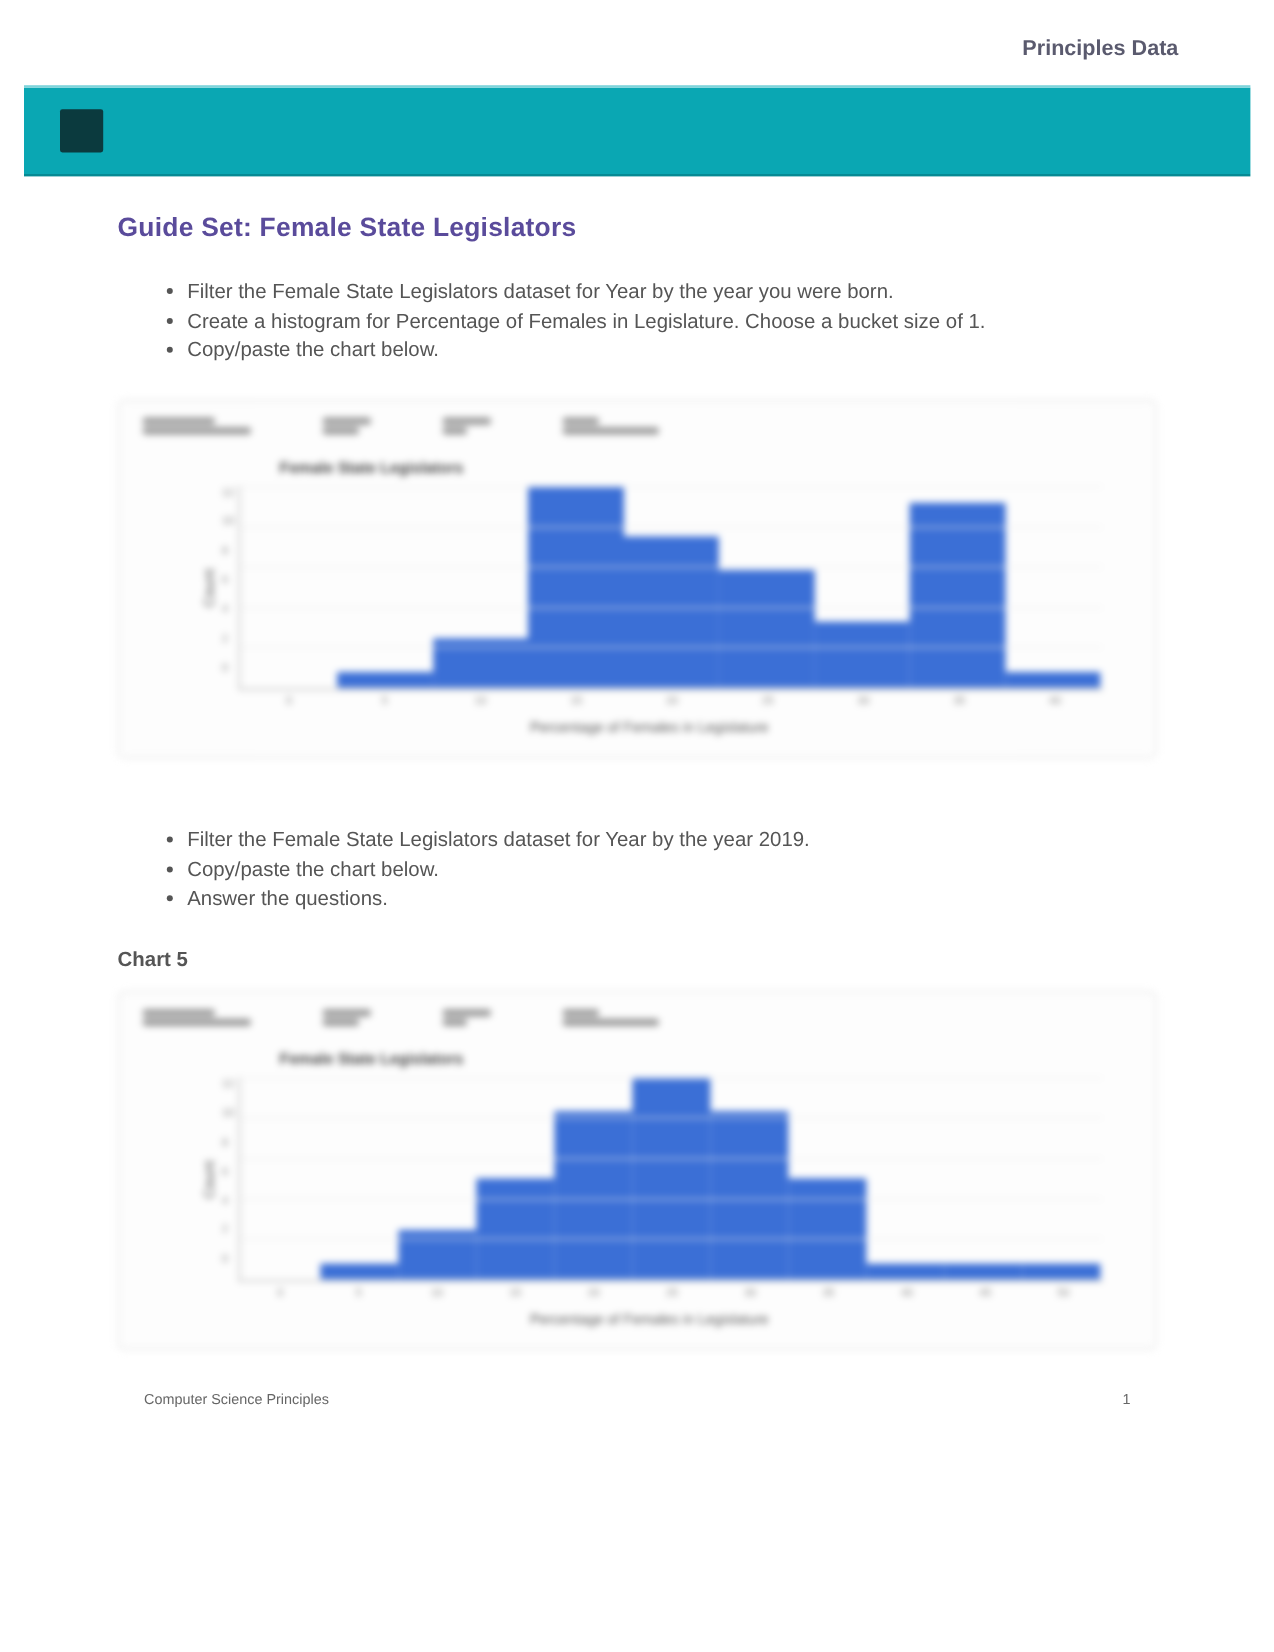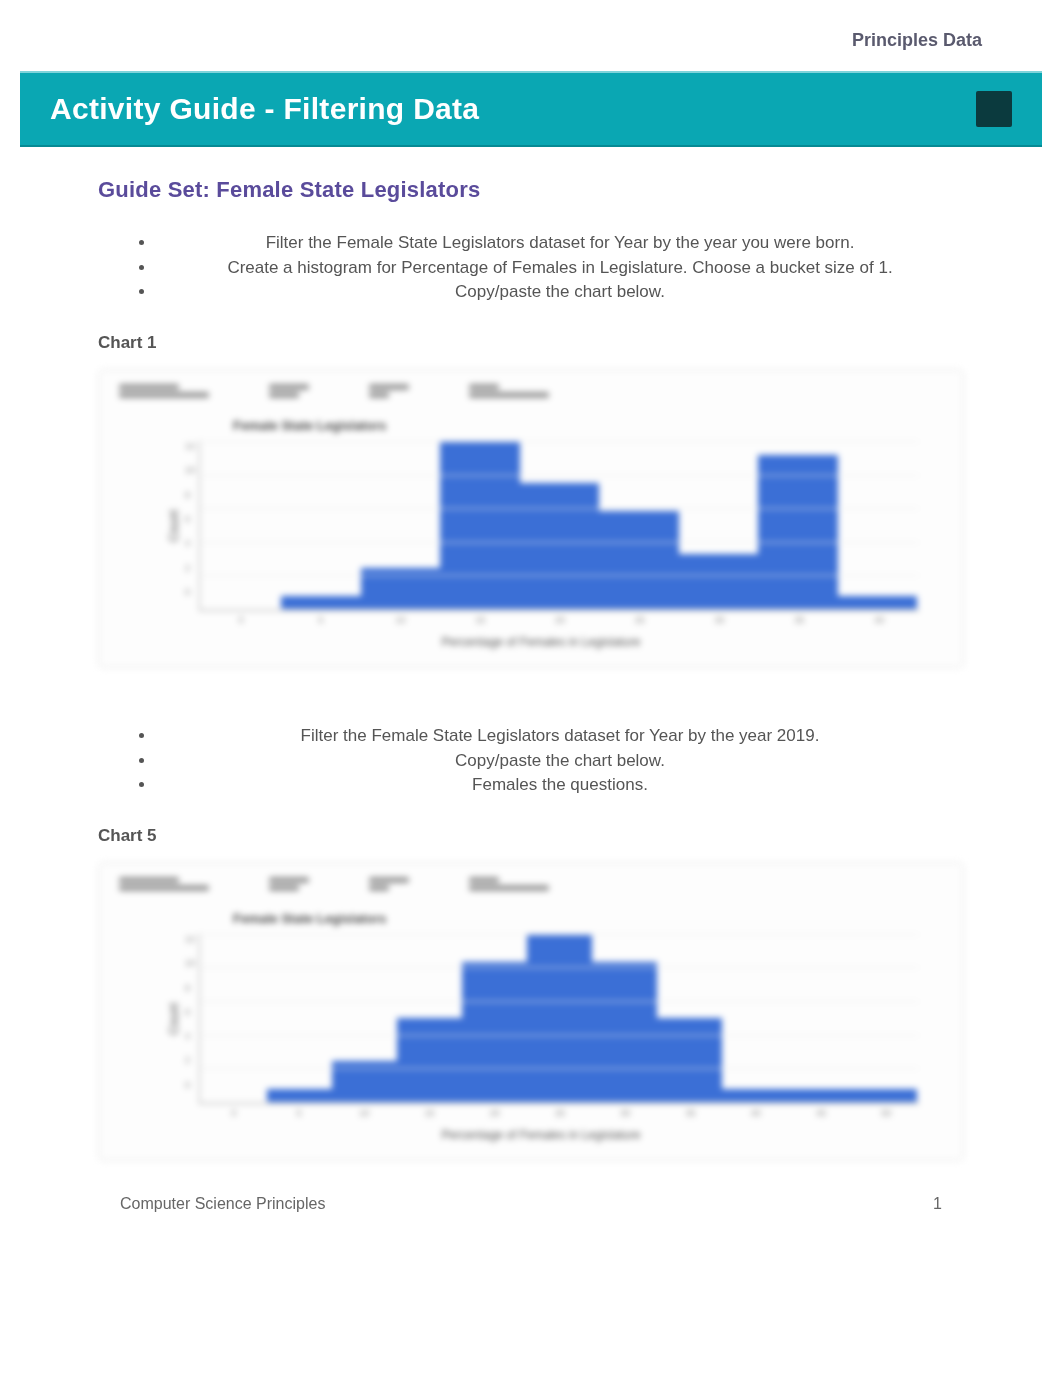--- a/index.html
+++ b/index.html
@@ -57,21 +57,21 @@
     margin-bottom: 6px;
   }
   ul.instructions {
     list-style: disc;
     padding-left: 58px;
     color: #555;
     font-size: 17px;
     line-height: 1.45;
     margin-bottom: 28px;
   }
-  ul.instructions li { margin-bottom: 0px; text-align: center; }
+  ul.instructions li { margin-bottom: 0px; }
   .chart-label {
     font-weight: 700;
     color: #555;
     font-size: 17px;
     margin-bottom: 16px;
   }
   .chart-box {
     border: 1px solid #e0e0e0;
     border-radius: 6px;
     padding: 10px 14px 18px 14px;
@@ -153,44 +153,42 @@
     text-align: center;
     font-size: 12px;
     color: #555;
     margin-top: 10px;
   }
   .footer {
     display: flex;
     justify-content: space-between;
     padding: 10px 100px 0 100px;
     color: #666;
-    font-size: 16px;
+    font-size: 12px;
   }
 </style>
 </head>
 <body>
 
 <div class="page">
   <div class="top-label">Principles Data</div>
 
   <div class="title-bar">
-    <h1>Activity Guide - Filtering Data</h1>
     <div class="title-right-badge"></div>
   </div>
 
   <div class="content">
     <div class="section-heading">Guide Set: Female State Legislators</div>
 
     <ul class="instructions">
       <li>Filter the Female State Legislators dataset for Year by the year you were born.</li>
       <li>Create a histogram for Percentage of Females in Legislature. Choose a bucket size of 1.</li>
       <li>Copy/paste the chart below.</li>
     </ul>
 
-    <div class="chart-label">Chart 1</div>
 
     <div class="chart-box">
       <div class="chart-toolbar">
         <div class="tgroup">
             <div class="tline" style="width:60px"></div>
             <div class="tline" style="width:90px"></div>
           </div>
         <div class="tgroup">
             <div class="tline" style="width:40px"></div>
             <div class="tline" style="width:30px"></div>
@@ -248,21 +246,21 @@
             <span>35</span>
             <span>40</span>
           </div>
         <div class="x-label">Percentage of Females in Legislature</div>
       </div>
     </div>
 
     <ul class="instructions">
       <li>Filter the Female State Legislators dataset for Year by the year 2019.</li>
       <li>Copy/paste the chart below.</li>
-      <li>Females the questions.</li>
+      <li>Answer the questions.</li>
     </ul>
 
     <div class="chart-label">Chart 5</div>
 
     <div class="chart-box" style="margin-bottom:24px">
       <div class="chart-toolbar">
         <div class="tgroup">
             <div class="tline" style="width:60px"></div>
             <div class="tline" style="width:90px"></div>
           </div>

